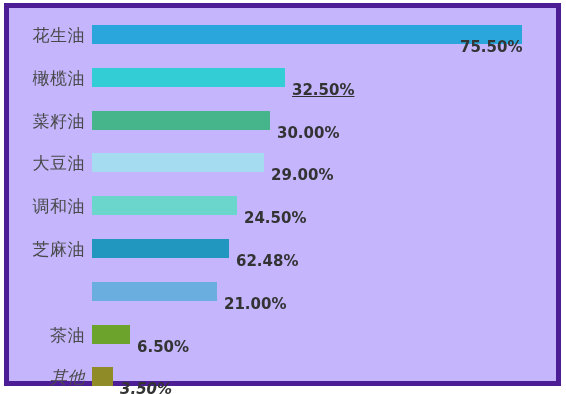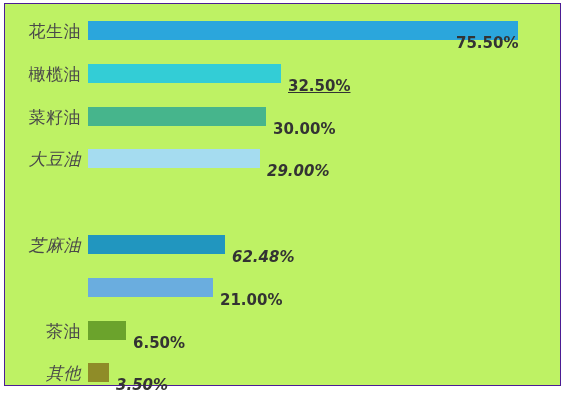--- a/index.html
+++ b/index.html
@@ -12,22 +12,22 @@
     height: 394px;
     font-family: "Liberation Sans", sans-serif;
     overflow: hidden;
   }
   #chart-frame {
     position: absolute;
     left: 4px;
     top: 3px;
     width: 557px;
     height: 383px;
-    border: 1px solid #4c1d95;
-    background: #bef264;
+    border: 5px solid #4c1d95;
+    background: #c4b5fd;
     box-sizing: border-box;
   }
   #plot-area {
     position: absolute;
     left: 0;
     top: 0;
     width: 100%;
     height: 100%;
   }
   .bar-row {
@@ -81,26 +81,31 @@
       <div class="bar-row" style="top: 54.8px;">
         <div class="cat-label">橄榄油</div>
         <div class="bar" style="width: 193px; background: rgb(51, 205, 214);"></div>
         <div class="value-label" style="left: 283px; text-decoration: underline;">32.50%</div>
       </div>
       <div class="bar-row" style="top: 97.6px;">
         <div class="cat-label">菜籽油</div>
         <div class="bar" style="width: 178px; background: rgb(70, 181, 140);"></div>
         <div class="value-label" style="left: 268px;">30.00%</div>
       </div>
-      <div class="bar-row" style="top: 140.4px; font-style: italic;">
+      <div class="bar-row" style="top: 140.4px;">
         <div class="cat-label">大豆油</div>
         <div class="bar" style="width: 172px; background: rgb(165, 220, 240);"></div>
         <div class="value-label" style="left: 262px;">29.00%</div>
       </div>
-      <div class="bar-row" style="top: 226px; font-style: italic;">
+      <div class="bar-row" style="top: 183.2px;">
+        <div class="cat-label">调和油</div>
+        <div class="bar" style="width: 145px; background: rgb(107, 214, 203);"></div>
+        <div class="value-label" style="left: 235px;">24.50%</div>
+      </div>
+      <div class="bar-row" style="top: 226px;">
         <div class="cat-label">芝麻油</div>
         <div class="bar" style="width: 137px; background: rgb(33, 150, 191);"></div>
         <div class="value-label" style="left: 227px;">62.48%</div>
       </div>
       <div class="bar-row" style="top: 268.8px;">
         <div class="bar" style="width: 125px; background: rgb(106, 173, 223);"></div>
         <div class="value-label" style="left: 215px;">21.00%</div>
       </div>
       <div class="bar-row" style="top: 311.6px;">
         <div class="cat-label">茶油</div>

